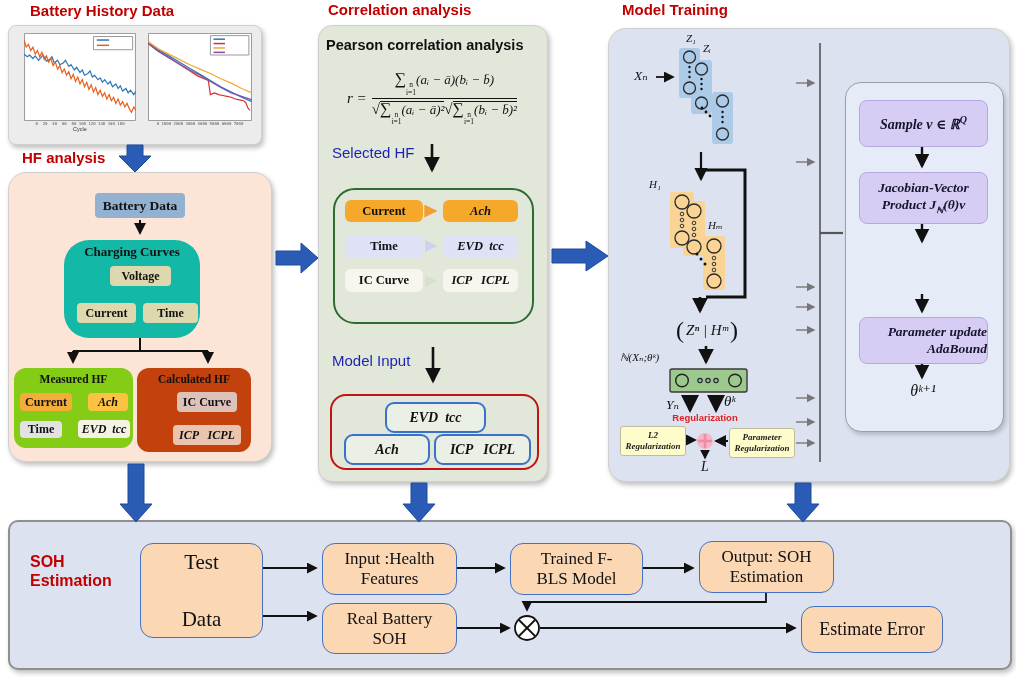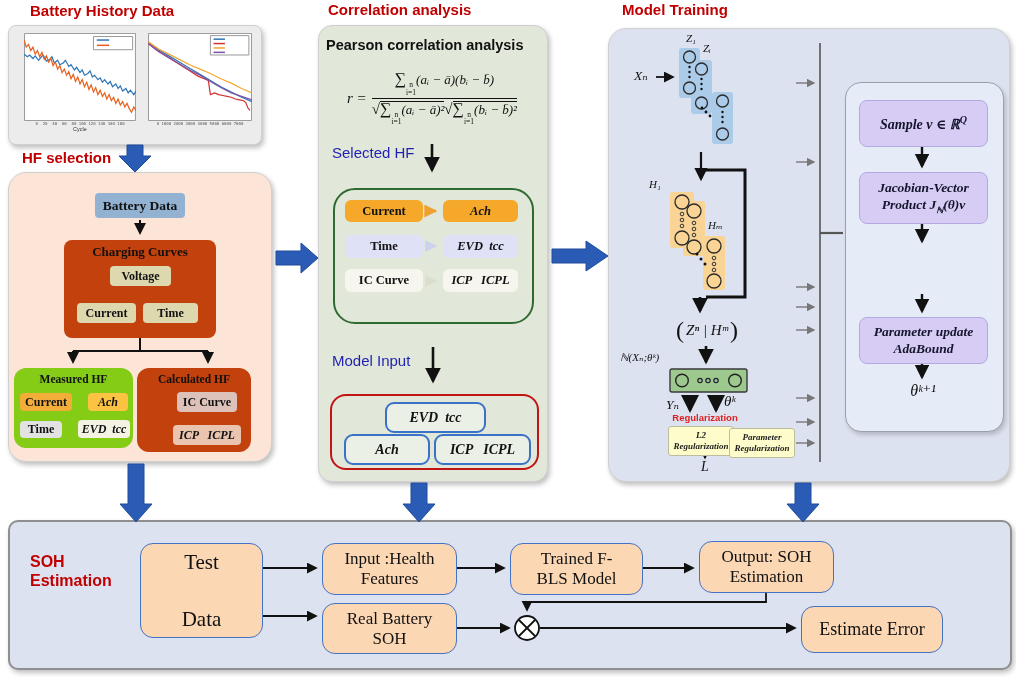--- a/index.html
+++ b/index.html
@@ -44,21 +44,21 @@
 <div id="stage">
 
   <div class="panel" style="left:8px;top:25px;width:252px;height:118px;background:#ececec;border-radius:8px;"></div>
   <div class="panel" style="left:8px;top:172px;width:262px;height:288px;background:#fce5d6;"></div>
   <div class="panel" style="left:318px;top:25px;width:228px;height:455px;background:#e1e8d9;border-radius:14px;"></div>
   <div class="panel" style="left:608px;top:28px;width:400px;height:452px;background:#dde2f0;"></div>
   <div class="panel" style="left:8px;top:520px;width:1000px;height:146px;background:#dde2f1;border:2px solid #8f8f8f;border-radius:10px;"></div>
   <div class="panel" style="left:845px;top:82px;width:157px;height:348px;background:#e6ebf8;border:1.5px solid #9aa0ac;border-radius:16px;box-shadow:2px 3px 4px rgba(0,0,0,0.18);"></div>
 
   <div class="abs red-title lvl" style="left:30px;top:2px;">Battery History Data</div>
-  <div class="abs red-title lvl" style="left:22px;top:149px;">HF selection</div>
+  <div class="abs red-title lvl" style="left:22px;top:149px;">HF analysis</div>
   <div class="abs red-title lvl" style="left:328px;top:1px;">Correlation analysis</div>
   <div class="abs red-title lvl" style="left:622px;top:1px;">Model Training</div>
   <div class="abs red-title lvl" style="left:30px;top:552px;font-size:16px;line-height:1.2;">
     <span>SOH</span><br>
     <span>Estimation</span>
   </div>
 
   <div class="abs lvl" style="left:24px;top:33px;width:112px;height:88px;">
     <svg width="112" height="88" viewBox="0 0 100 100" preserveAspectRatio="none">
       <rect x="0.5" y="0.5" width="99" height="99" fill="#ffffff" stroke="#999" vector-effect="non-scaling-stroke"></rect>
@@ -257,21 +257,21 @@
     </g>
     <g>
       <circle cx="527" cy="628" r="12" fill="#ffffff" stroke="#111" stroke-width="1.8"></circle>
       <line x1="519" y1="620" x2="535" y2="636" stroke="#111" stroke-width="1.8"></line>
       <line x1="535" y1="620" x2="519" y2="636" stroke="#111" stroke-width="1.8"></line>
     </g>
   </svg>
 
   <div class="abs serifbox lvl" style="left:95px;top:193px;width:90px;height:25px;background:#93b2d2;font-size:13.5px;">Battery Data</div>
 
-  <div class="abs lvl" style="left:64px;top:240px;width:152px;height:98px;background:#c2410c;border-radius:8px;">
+  <div class="abs lvl" style="left:64px;top:240px;width:136px;height:98px;background:#14b8a6;border-radius:25px;">
     <div class="serifbox" style="width:100%;height:24px;font-size:13px;background:transparent;">Charging Curves</div>
   </div>
   <div class="abs serifbox lvl" style="left:110px;top:266px;width:61px;height:20px;background:#ded8ae;font-size:12px;">Voltage</div>
   <div class="abs serifbox lvl" style="left:77px;top:303px;width:59px;height:20px;background:#ded8ae;font-size:12px;">Current</div>
   <div class="abs serifbox lvl" style="left:143px;top:303px;width:55px;height:20px;background:#ded8ae;font-size:12px;">Time</div>
 
   <div class="abs lvl" style="left:14px;top:368px;width:119px;height:80px;background:#84cc16;border-radius:12px;">
     <div class="serifbox" style="width:100%;height:22px;font-size:11.5px;background:transparent;">Measured HF</div>
   </div>
   <div class="abs serifbox lvl" style="left:20px;top:393px;width:52px;height:18px;background:#f3ae3a;font-size:12px;">Current</div>
@@ -331,38 +331,38 @@
     <span style="font-size:24px;font-weight:normal;">(</span>
     <span class="it" style="font-size:15px;padding:0 2px;">Zⁿ | Hᵐ</span>
     <span style="font-size:24px;">)</span>
   </div>
 
   <div class="abs mathlbl lvl" style="left:620px;top:349px;width:82px;font-size:11px;">ℕ(Xₙ;θᵏ)</div>
   <div class="abs mathlbl lvl" style="left:666px;top:396px;font-size:13.5px;">Yₙ</div>
   <div class="abs mathlbl lvl" style="left:724px;top:393px;font-size:15px;">θᵏ</div>
   <div class="abs lvl" style="left:666px;top:412px;width:78px;text-align:center;color:#e02020;font-size:9.5px;font-weight:bold;">Regularization</div>
 
-  <div class="abs ybox lvl" style="left:620px;top:426px;width:64px;height:28px;margin-left:48px;">
+  <div class="abs ybox lvl" style="left:620px;top:426px;width:64px;height:28px;">
     <span>L2</span>
     <span>Regularization</span>
   </div>
   <div class="abs ybox lvl" style="left:729px;top:428px;width:64px;height:28px;">
     <span>Parameter</span>
     <span>Regularization</span>
   </div>
   <div class="abs mathlbl lvl" style="left:701px;top:459px;font-size:14px;">L</div>
 
   <div class="abs pbox lvl" style="left:859px;top:100px;width:127px;height:45px;font-size:14px;">
     <span><span>Sample v ∈ ℝ</span><sup style="font-size:10px;">Q</sup></span>
   </div>
   <div class="abs pbox lvl" style="left:859px;top:172px;width:127px;height:50px;font-size:13.5px;">
     <span>Jacobian-Vector</span>
     <span><span>Product J</span><sub style="font-size:9px;">ℕ</sub><span>(θ)v</span></span>
   </div>
-  <div class="abs pbox lvl" style="left:859px;top:317px;width:127px;height:45px;font-size:13.5px;">
+  <div class="abs pbox lvl" style="left:859px;top:317px;width:127px;height:45px;font-size:13.5px;align-items:flex-end;">
     <span>Parameter update</span>
     <span>AdaBound</span>
   </div>
   <div class="abs mathlbl lvl" style="left:903px;top:381px;width:40px;text-align:center;font-size:16px;">θᵏ⁺¹</div>
 
   <div class="abs bbox lvl" style="left:140px;top:543px;width:121px;height:93px;font-size:21px;gap:33px;">
     <span>Test</span>
     <span>Data</span>
   </div>
   <div class="abs bbox lvl" style="left:322px;top:543px;width:133px;height:50px;font-size:17px;">

